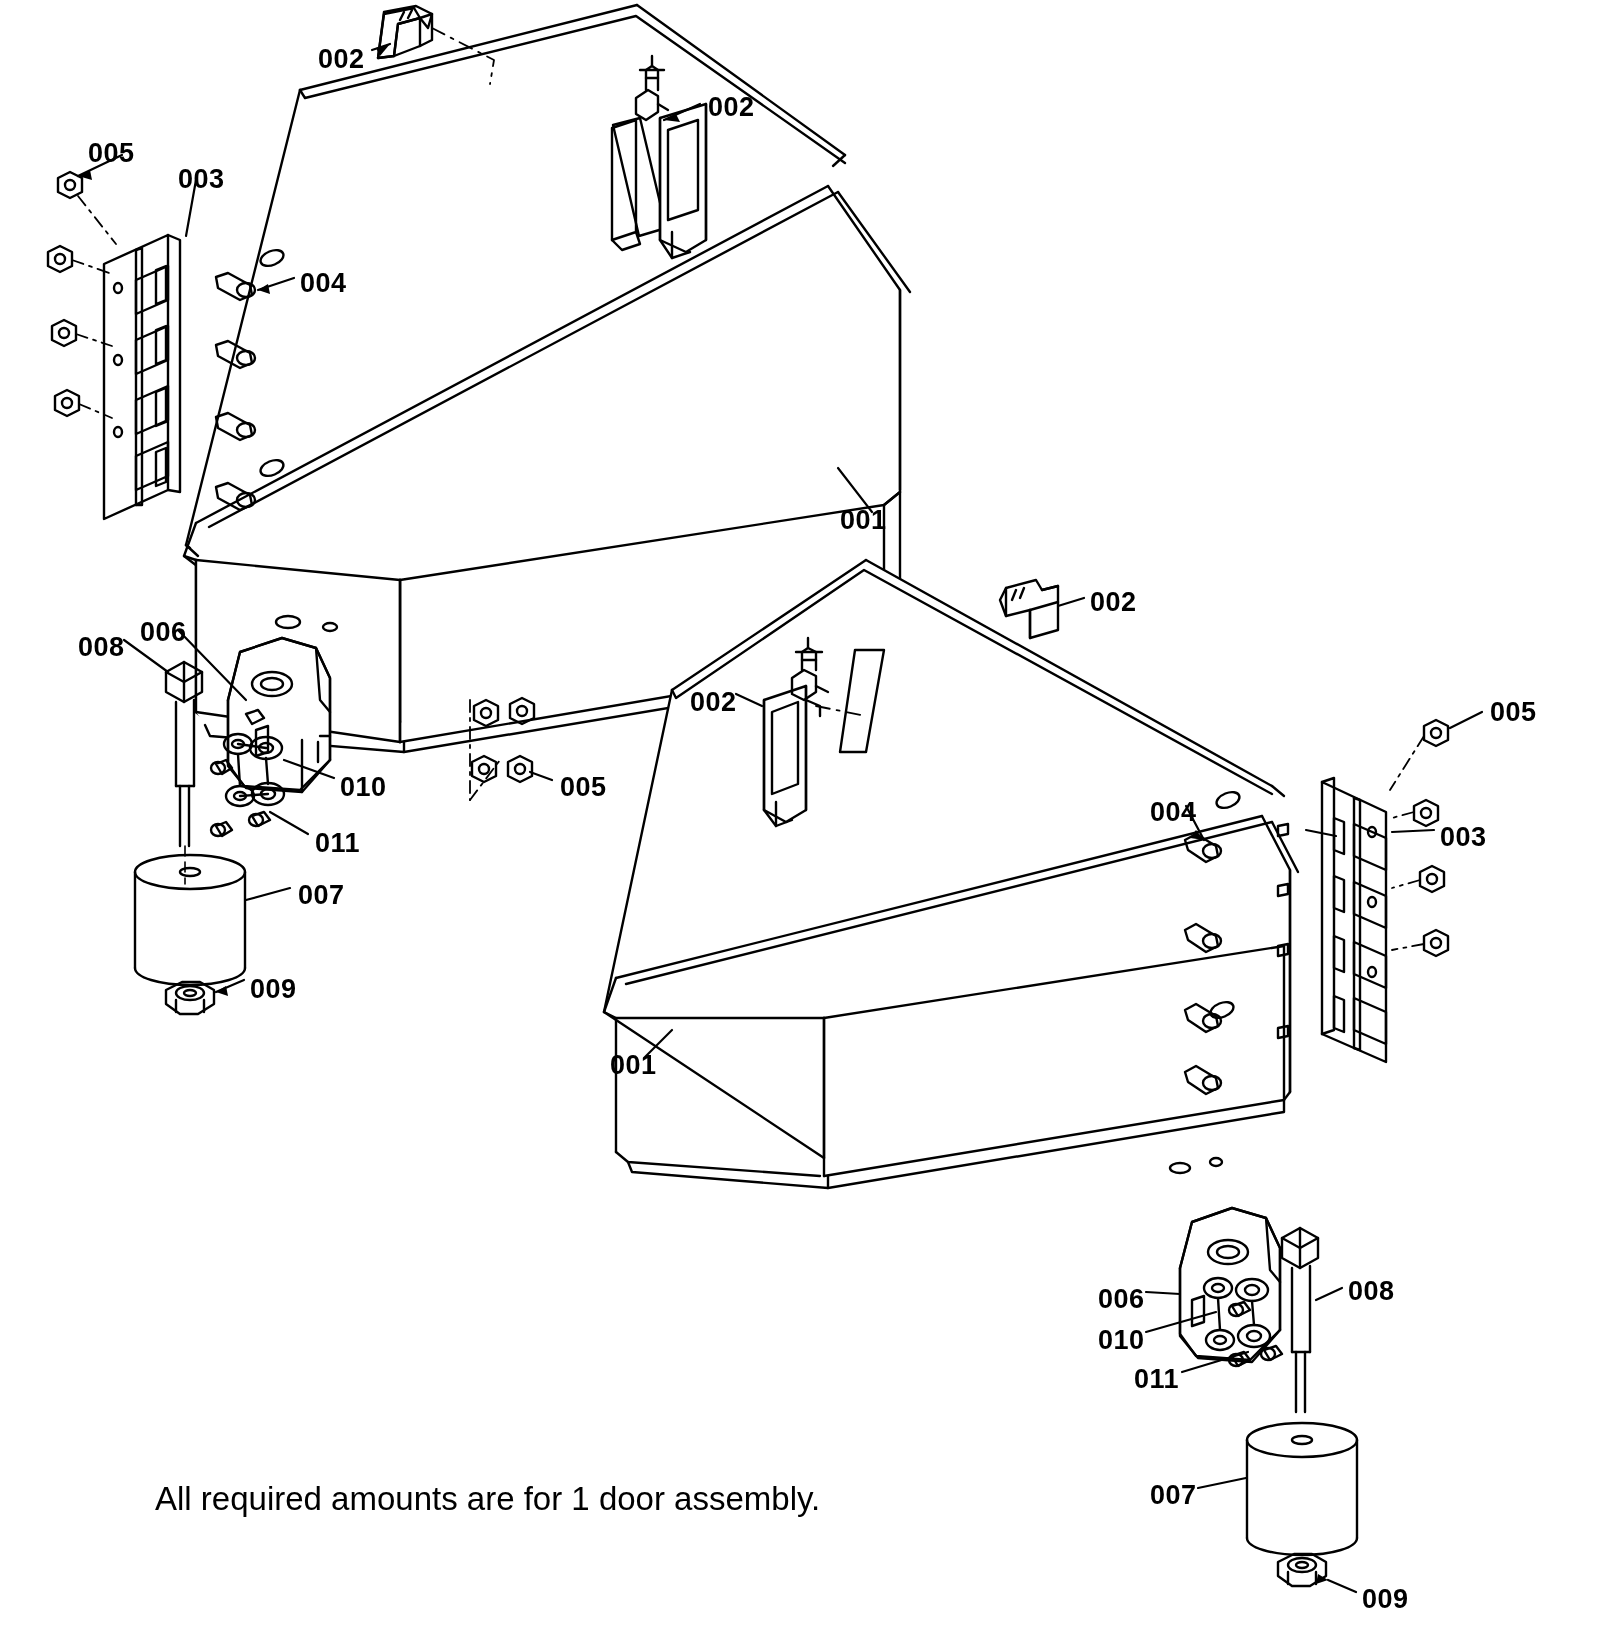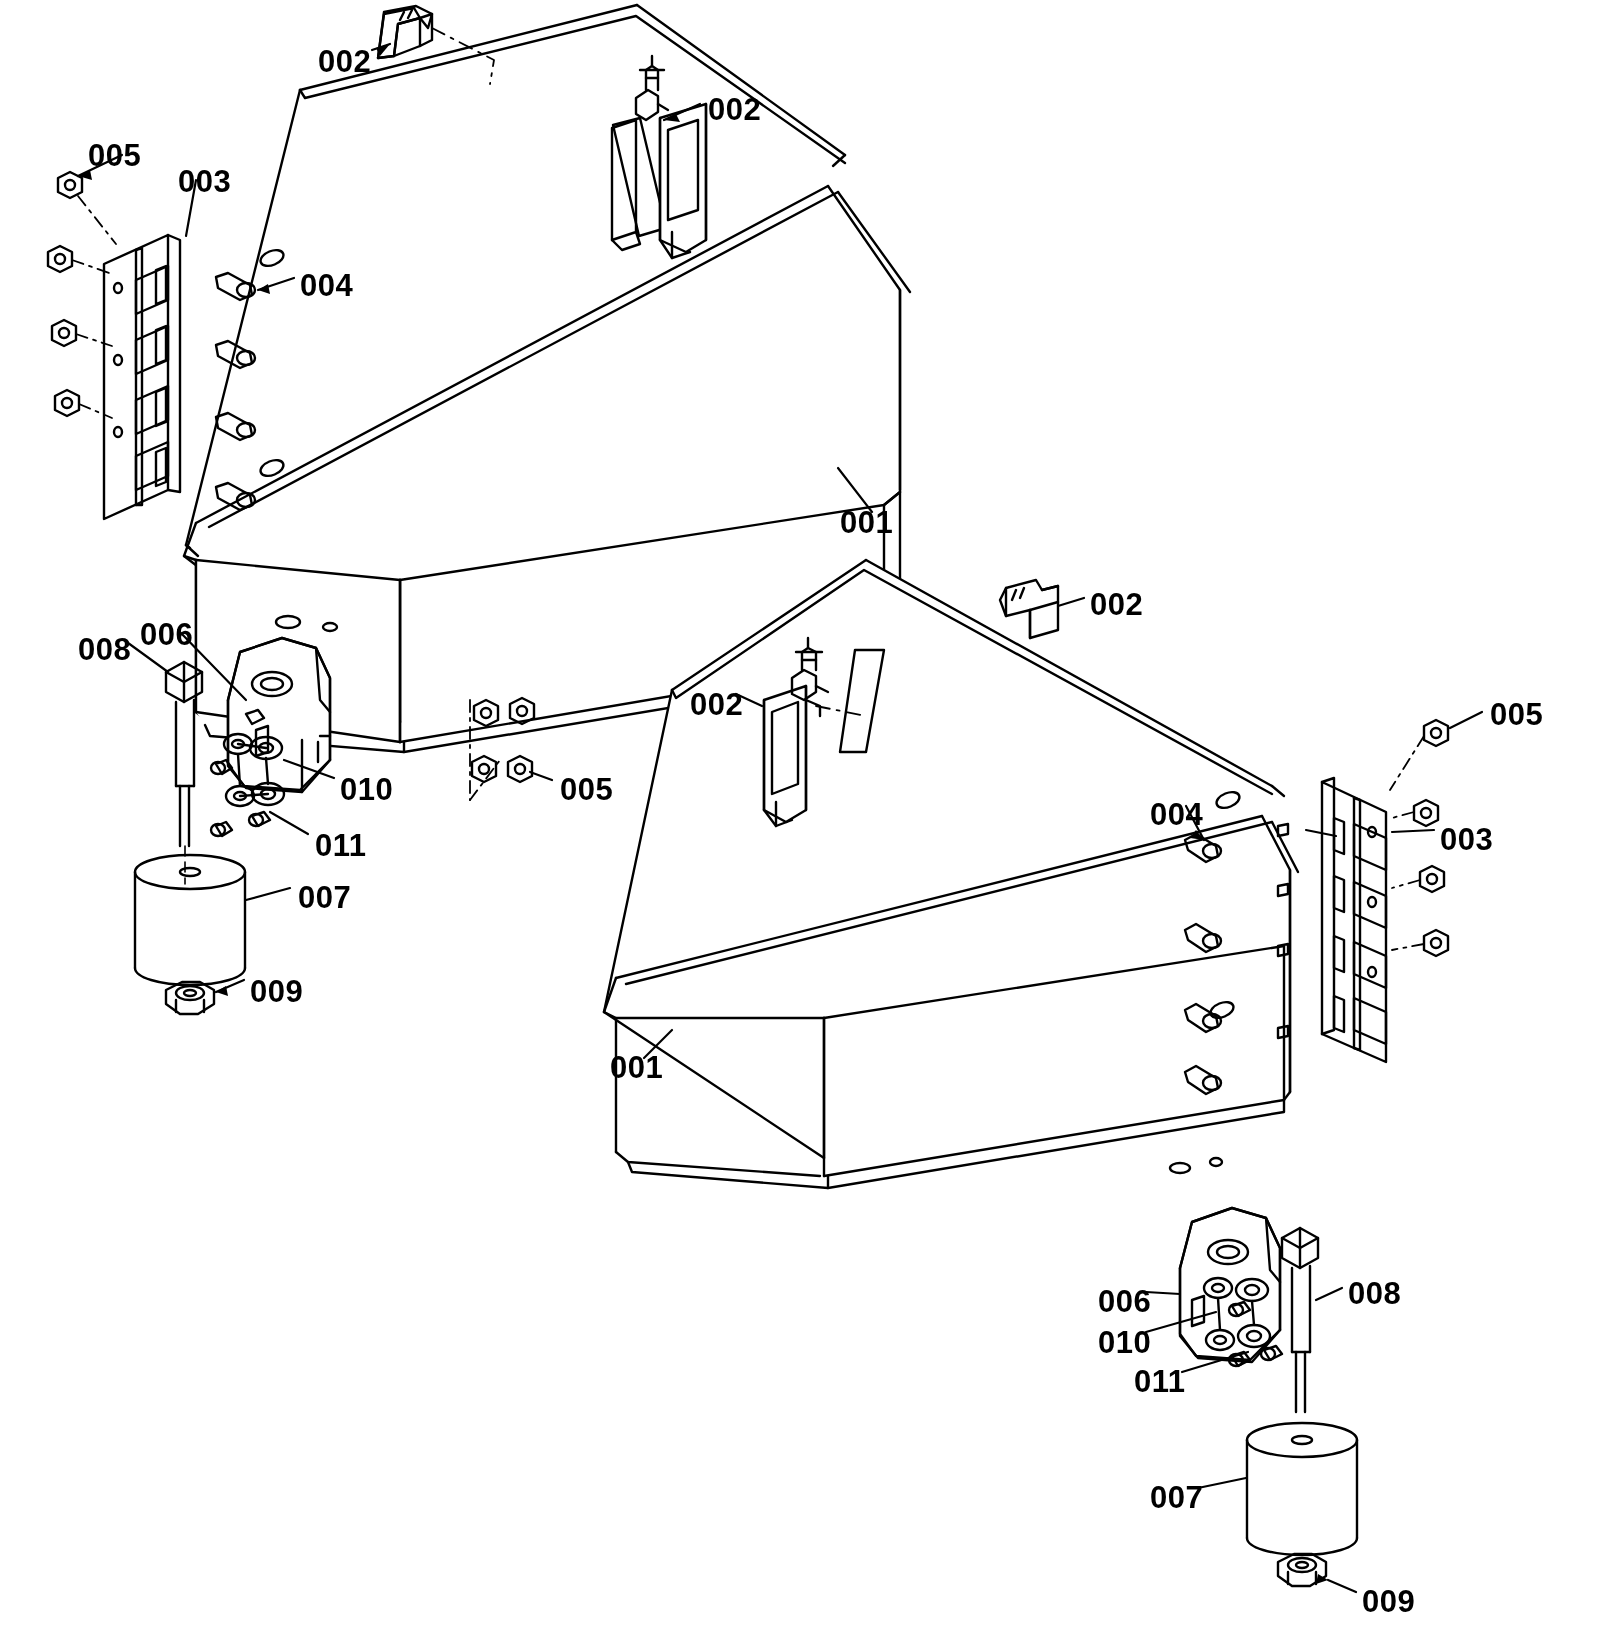--- a/index.html
+++ b/index.html
@@ -20,21 +20,21 @@
   #diagram-svg {
     position: absolute;
     left: 0;
     top: 0;
     width: 1600px;
     height: 1638px;
   }
   .callout {
     position: absolute;
     font-family: "Liberation Sans", sans-serif;
-    font-size: 31px;
+    font-size: 27px;
     font-weight: bold;
     color: #000000;
     letter-spacing: 0.5px;
     white-space: nowrap;
   }
   .note {
     position: absolute;
     font-family: "Liberation Sans", sans-serif;
     font-size: 33px;
     color: #000000;
@@ -490,14 +490,15 @@
   <div class="callout" style="left:298px; top:880px;">007</div>
   <div class="callout" style="left:250px; top:974px;">009</div>
   <div class="callout" style="left:610px; top:1050px;">001</div>
   <div class="callout" style="left:1098px; top:1284px;">006</div>
   <div class="callout" style="left:1348px; top:1276px;">008</div>
   <div class="callout" style="left:1098px; top:1325px;">010</div>
   <div class="callout" style="left:1134px; top:1364px;">011</div>
   <div class="callout" style="left:1150px; top:1480px;">007</div>
   <div class="callout" style="left:1362px; top:1584px;">009</div>
 
+  <div class="note" style="left:155px; top:1480px;">All required amounts are for 1 door assembly.</div>
 
 </div>
 
 </body></html>

